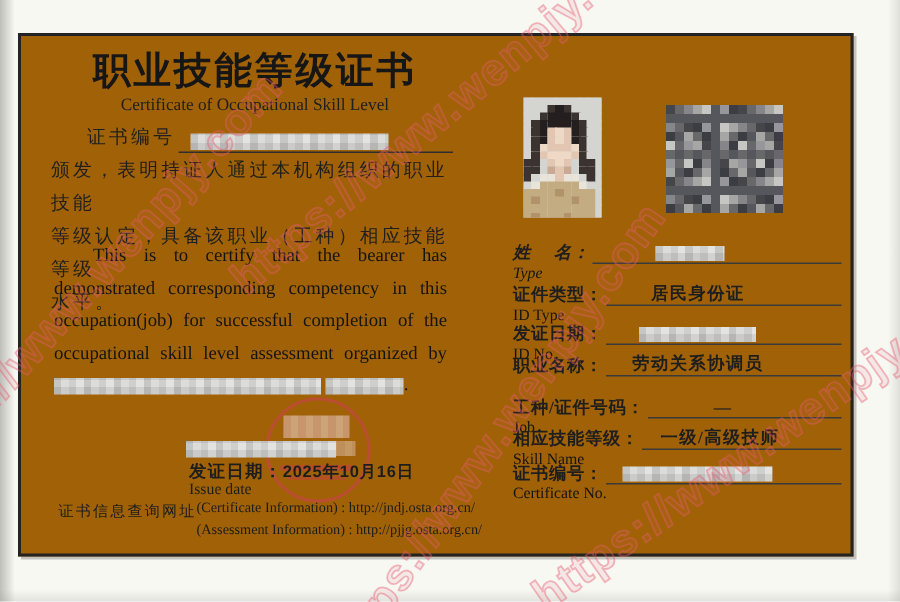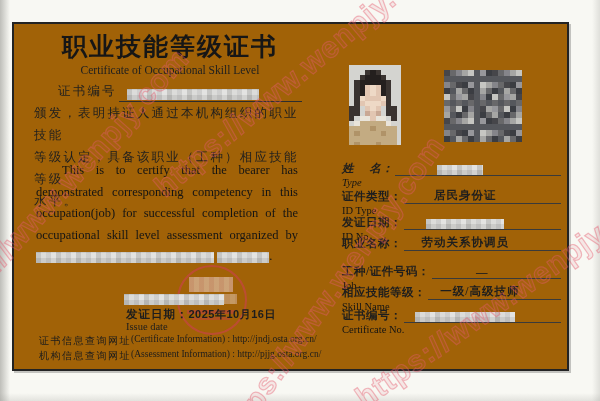--- a/index.html
+++ b/index.html
@@ -115,21 +115,20 @@
       <div class="date-row">
         <span class="dz">发证日期：</span><span class="dv">2025年10月16日</span>
       </div>
       <div class="date-en">Issue date</div>
 
       <div class="url-row u1">
         <span class="uzh">证书信息查询网址</span>
         <span class="uen">(Certificate Information) : http://jndj.osta.org.cn/</span>
       </div>
       <div class="url-row u2">
-        <span class="uzh">机构信息查询网址</span>
         <span class="uen">(Assessment Information) : http://pjjg.osta.org.cn/</span>
       </div>
     </div>
 
     <div>
       <div class="photo">
           <i style="left: 0px; top: 0px; width: 5.9px; height: 5.7px; background: rgb(212, 212, 208);"></i>
           <i style="left: 5.3px; top: 0px; width: 5.9px; height: 5.7px; background: rgb(212, 212, 208);"></i>
           <i style="left: 10.6px; top: 0px; width: 5.9px; height: 5.7px; background: rgb(212, 212, 208);"></i>
           <i style="left: 15.9px; top: 0px; width: 5.9px; height: 5.7px; background: rgb(212, 212, 208);"></i>

